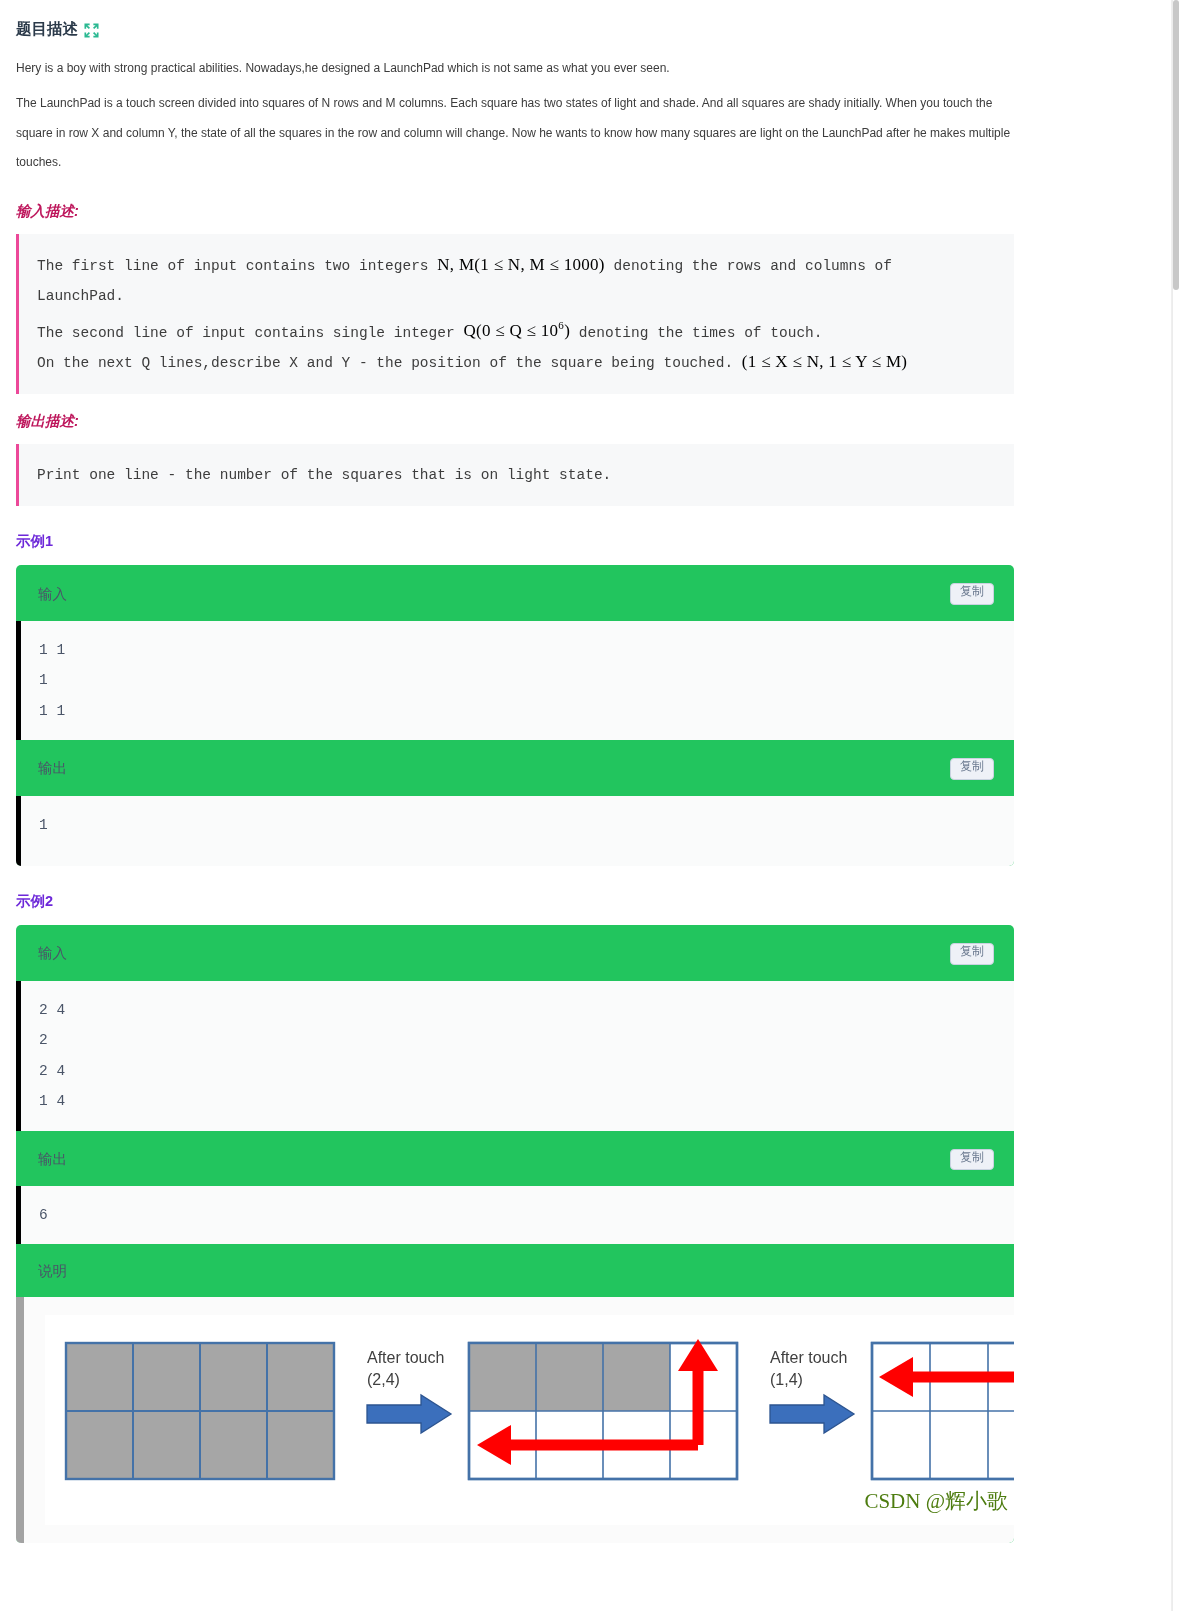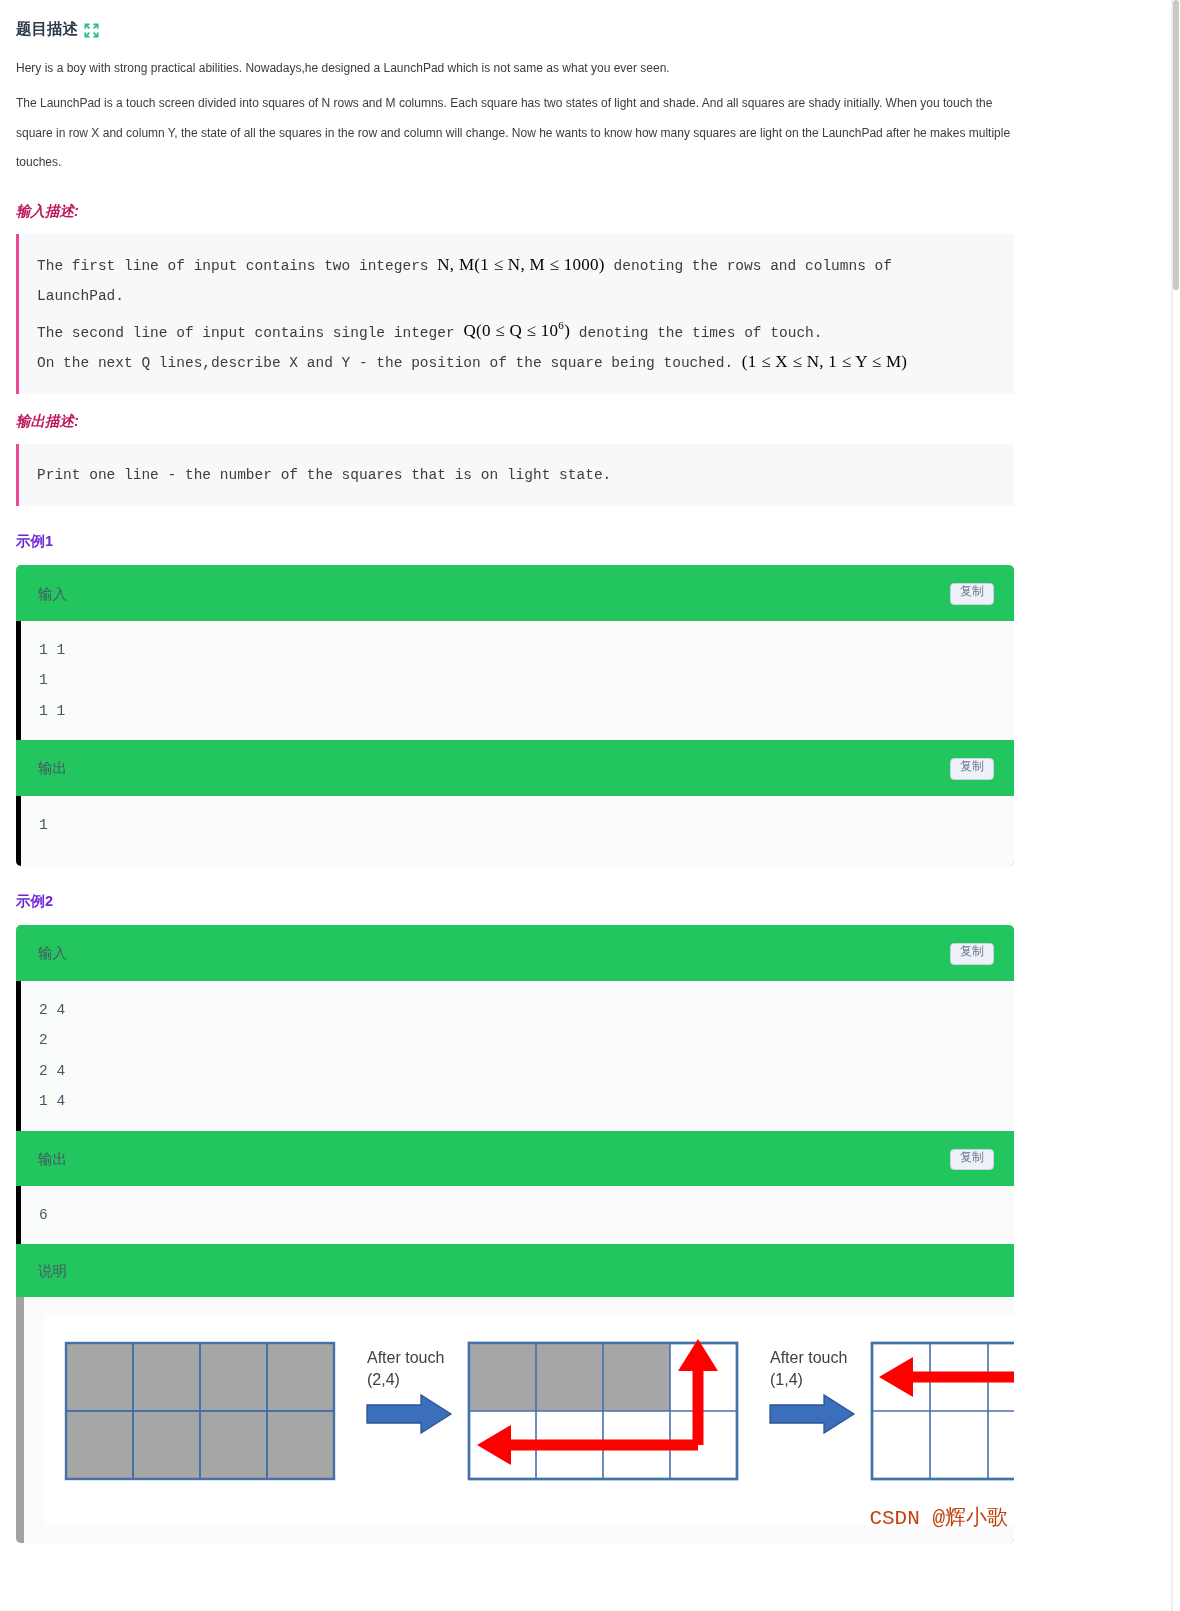--- a/index.html
+++ b/index.html
@@ -143,24 +143,24 @@
     font-size: 22px;
     color: #cfd4da;
     padding-top: 26px;
     white-space: nowrap;
   }
 
   
   .watermark {
     position: absolute;
     right: 22px;
-    bottom: 12px;
+    bottom: 28px;
     font-size: 21px;
-    color: #c2410c;
-    font-family: Liberation Mono, monospace;
+    color: #4d7c0f;
+    font-family: Liberation Serif, serif;
     white-space: nowrap;
   }
 
   
   .scrollbar-track {
     position: absolute;
     top: 0; right: 0;
     width: 8px; height: 1611px;
     background: #ffffff;
     border-left: 1px solid #ececec;

